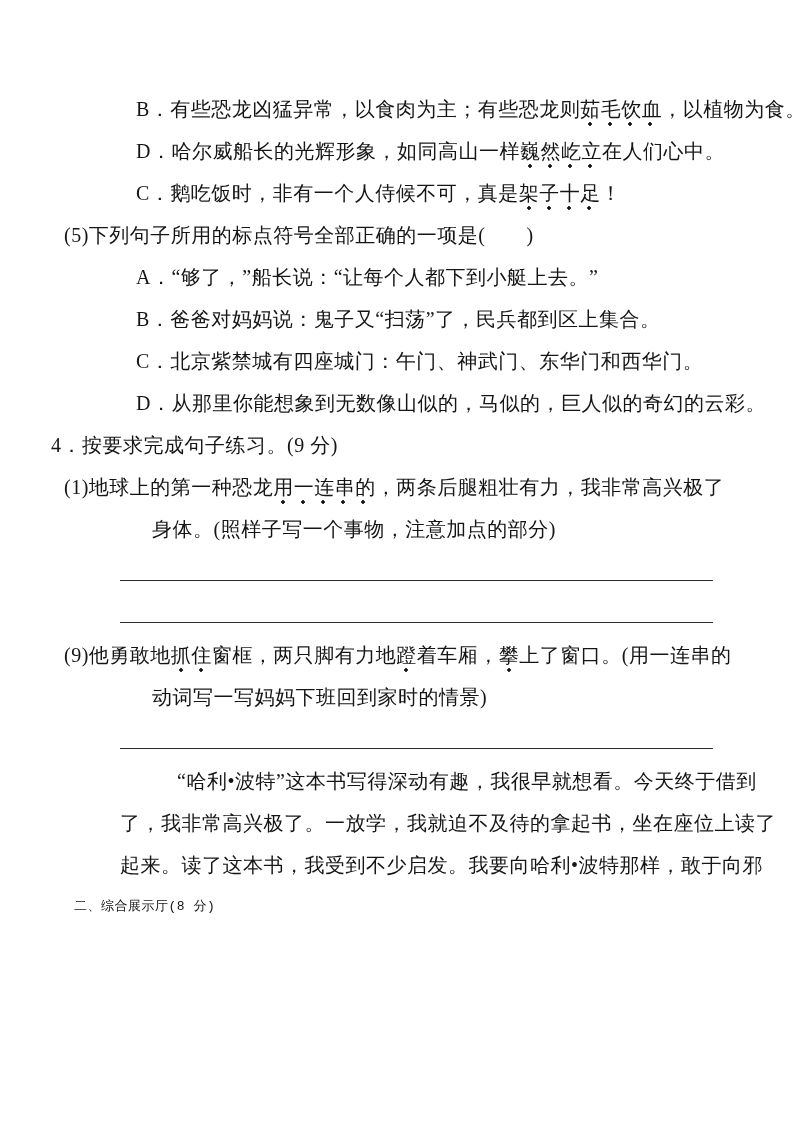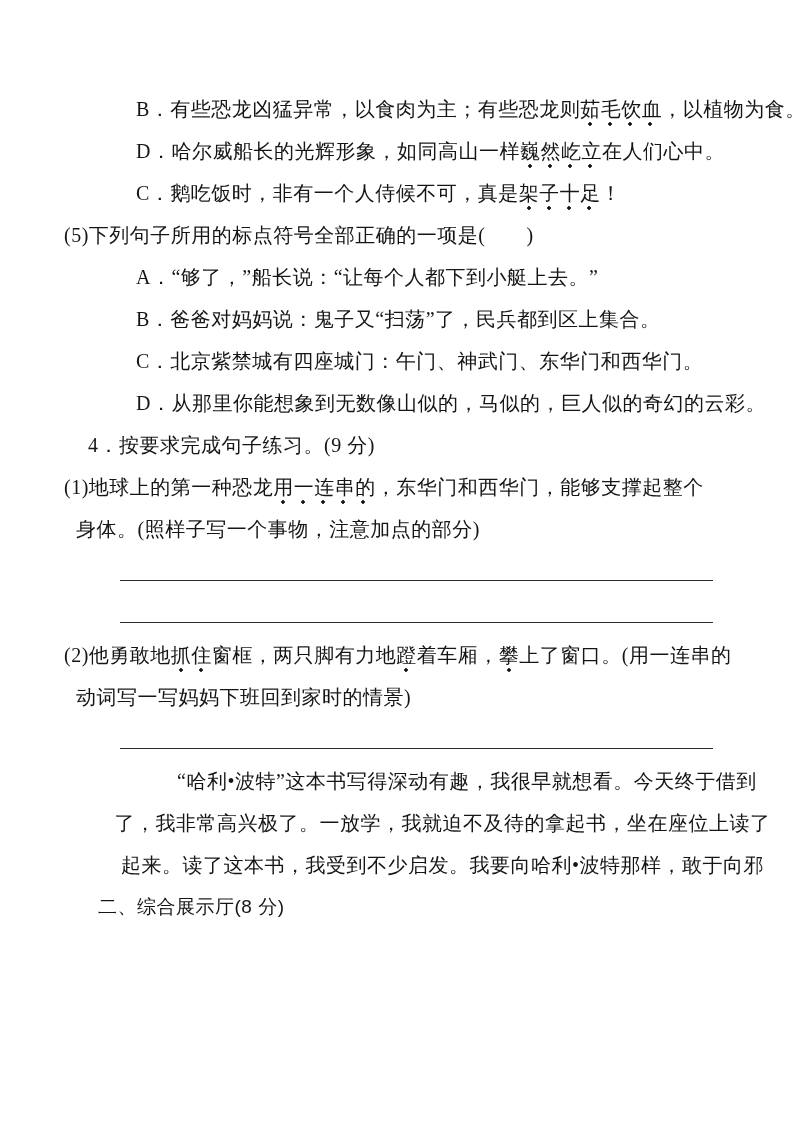--- a/index.html
+++ b/index.html
@@ -16,30 +16,30 @@
     padding-top: 88px;
     overflow: hidden;
   }
   .line {
     height: 42px;
     line-height: 42px;
     font-size: 20px;
     white-space: nowrap;
     letter-spacing: 0.5px;
   }
-  .q        { padding-left: 88px; }
+  .q        { padding-left: 51px; }
   .sub      { padding-left: 64px; }
   .opt      { padding-left: 136px; }
-  .cont     { padding-left: 76px; }
-  .para     { padding-left: 92px; text-align: center; }
+  .cont     { padding-left: 104px; margin-left: 48px; }
+  .para     { padding-left: 120px; }
   .para-first { padding-left: 164px; margin-left: 13px; }
   .section  {
-    padding-left: 98px;
-    font-family: Liberation Sans, sans-serif;
-    font-size: 19px;
+    padding-left: 74px;
+    font-family: Liberation Mono, monospace;
+    font-size: 13px;
   }
   .blank .underline {
     margin-left: 120px;
     width: 593px;
     height: 31px;
     border-bottom: 1.4px solid #2c2c2c;
   }
   
   .emph {
     padding-bottom: 6px;
@@ -56,29 +56,29 @@
   <div id="doc-body">
       <div class="line opt"><span class="">B．有些恐龙凶猛异常，以食肉为主；有些恐龙则</span><span class="emph">茹毛饮血</span><span class="">，以植物为食。</span></div>
       <div class="line opt"><span class="">D．哈尔威船长的光辉形象，如同高山一样</span><span class="emph">巍然屹立</span><span class="">在人们心中。</span></div>
       <div class="line opt"><span class="">C．鹅吃饭时，非有一个人侍候不可，真是</span><span class="emph">架子十足</span><span class="">！</span></div>
       <div class="line sub"><span class="">(5)下列句子所用的标点符号全部正确的一项是(　　)</span></div>
       <div class="line opt"><span class="">A．“够了，”船长说：“让每个人都下到小艇上去。”</span></div>
       <div class="line opt"><span class="">B．爸爸对妈妈说：鬼子又“扫荡”了，民兵都到区上集合。</span></div>
       <div class="line opt"><span class="">C．北京紫禁城有四座城门：午门、神武门、东华门和西华门。</span></div>
       <div class="line opt"><span class="">D．从那里你能想象到无数像山似的，马似的，巨人似的奇幻的云彩。</span></div>
       <div class="line q"><span class="">4．按要求完成句子练习。(9 分)</span></div>
-      <div class="line sub"><span class="">(1)地球上的第一种恐龙</span><span class="emph">用一连串的</span><span class="">，东华门和西华门，能够支撑起整个</span></div>
+      <div class="line sub"><span class="">(1)地球上的第一种恐龙</span><span class="emph">用一连串的</span><span class="">，两条后腿粗壮有力，我非常高兴极了</span></div>
       <div class="line cont"><span class="">身体。(照样子写一个事物，注意加点的部分)</span></div>
       <div class="line blank">
         <div class="underline"></div>
       </div>
       <div class="line blank">
         <div class="underline"></div>
       </div>
-      <div class="line sub"><span class="">(2)他勇敢地</span><span class="emph">抓住</span><span class="">窗框，两只脚有力地</span><span class="emph">蹬</span><span class="">着车厢，</span><span class="emph">攀</span><span class="">上了窗口。(用一连串的</span></div>
+      <div class="line sub"><span class="">(9)他勇敢地</span><span class="emph">抓住</span><span class="">窗框，两只脚有力地</span><span class="emph">蹬</span><span class="">着车厢，</span><span class="emph">攀</span><span class="">上了窗口。(用一连串的</span></div>
       <div class="line cont"><span class="">动词写一写妈妈下班回到家时的情景)</span></div>
       <div class="line blank">
         <div class="underline"></div>
       </div>
       <div class="line para-first"><span class="">“哈利•波特”这本书写得深动有趣，我很早就想看。今天终于借到</span></div>
       <div class="line para"><span class="">了，我非常高兴极了。一放学，我就迫不及待的拿起书，坐在座位上读了</span></div>
       <div class="line para"><span class="">起来。读了这本书，我受到不少启发。我要向哈利•波特那样，敢于向邪</span></div>
       <div class="line section"><span class="">二、综合展示厅(8 分)</span></div>
     </div>
 </div>

